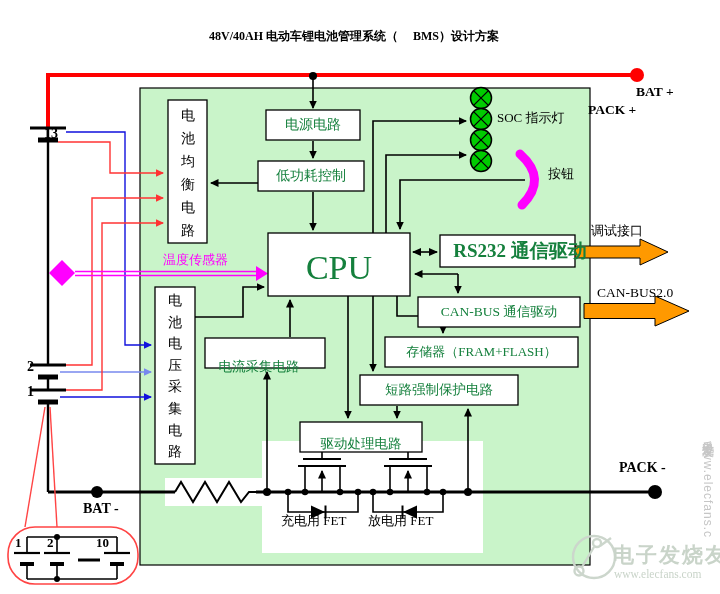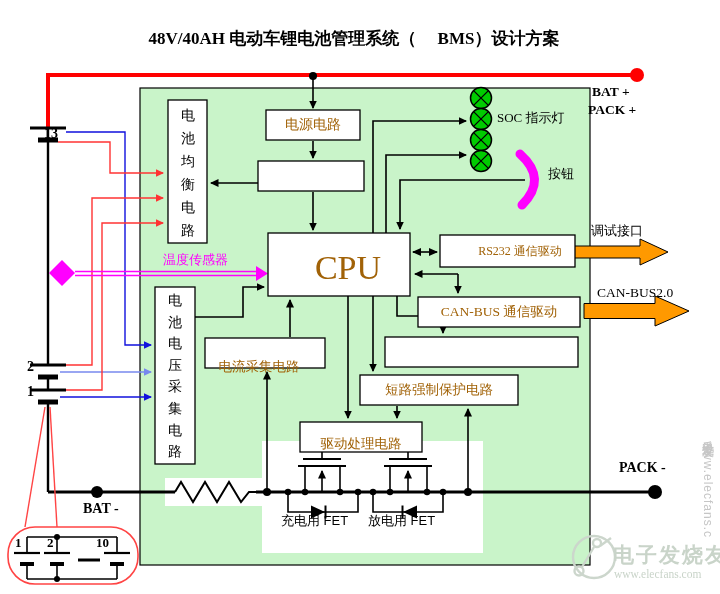--- a/index.html
+++ b/index.html
@@ -2,24 +2,24 @@
 <html><head>
 <meta charset="utf-8">
 <style>
   html,body { margin:0; padding:0; background:#ffffff; }
   #stage { position:relative; width:720px; height:594px; background:#ffffff; overflow:hidden;
            font-family:"Liberation Serif",serif; }
   svg { position:absolute; left:0; top:0; }
   .lbl { position:absolute; font-family:"Liberation Serif",serif; color:#000; white-space:nowrap; line-height:1.1; }
   .b   { font-weight:bold; }
   .blk { position:absolute; display:flex; align-items:center; justify-content:center;
-         font-family:"Liberation Serif",serif; color:#a16207; text-align:center; }
+         font-family:"Liberation Serif",serif; color:#15803d; text-align:center; }
   .vtext { position:absolute; font-family:Liberation Sans, sans-serif; color:#000;
            word-break:break-all; text-align:center; }
-  .sans { font-family:Liberation Sans, sans-serif; }
+  .sans { font-family:Liberation Serif, serif; }
   .wm { color:#c9d4c9; }
   .wmside { position:absolute; writing-mode:vertical-rl; color:#c6c6c6;
             font-family:"Liberation Sans",sans-serif; }
 </style>
 </head>
 <body>
 
 <div id="stage">
 
 <svg width="720" height="594" viewBox="0 0 720 594">
@@ -203,39 +203,41 @@
     <rect x="440" y="235" width="135" height="32"></rect>
     <rect x="418" y="297" width="162" height="30"></rect>
     <rect x="385" y="337" width="193" height="30"></rect>
     <rect x="360" y="375" width="158" height="30"></rect>
     <rect x="205" y="338" width="120" height="30"></rect>
     <rect x="155" y="287" width="40" height="177"></rect>
     <rect x="300" y="422" width="122" height="30"></rect>
   </g>
 </svg>
 
-<div class="lbl b" style="left:0; right:12px; top:30px; text-align:center; font-size:17px;">48V/40AH 电动车锂电池管理系统（　 BMS）设计方案</div>
+<div class="lbl b" style="left:0; right:12px; top:30px; text-align:center; font-size:12px;">48V/40AH 电动车锂电池管理系统（　 BMS）设计方案</div>
 
 <div class="vtext" style="left:180px; top:104px; width:16px; font-size:14px; line-height:23px;">电池均衡电路</div>
 <div class="blk" style="left:266px; top:110px; width:94px; height:30px; font-size:14px;">电源电路</div>
-<div class="blk" style="left:268px; top:233px; width:142px; height:70px; font-size:34px;padding-left:9px;">CPU</div>
+<div class="blk" style="left:258px; top:161px; width:106px; height:30px; font-size:14px;">低功耗控制</div>
+<div class="blk" style="left:268px; top:233px; width:142px; height:70px; font-size:34px;">CPU</div>
 <div class="vtext" style="left:167px; top:290px; width:16px; font-size:14px; line-height:21.6px;">电池电压采集电路</div>
 <div class="blk" style="left:205px; top:352px; width:108px; height:30px; font-size:13.5px;">电流采集电路</div>
-<div class="blk" style="left:440px; top:235px; width:160px; height:32px; font-size:12px;">RS232 通信驱动</div>
+<div class="blk" style="left:440px; top:235px; width:160px; height:32px; font-size:19px;font-weight:bold;">RS232 通信驱动</div>
 <div class="blk" style="left:418px; top:297px; width:162px; height:30px; font-size:13.5px;">CAN-BUS 通信驱动</div>
+<div class="blk" style="left:385px; top:337px; width:193px; height:30px; font-size:13px;">存储器（FRAM+FLASH）</div>
 <div class="blk" style="left:360px; top:375px; width:158px; height:30px; font-size:13.5px;">短路强制保护电路</div>
 <div class="blk" style="left:300px; top:422px; width:122px; height:44px; font-size:13.5px;">驱动处理电路</div>
 
 <div class="lbl" style="left:497px; top:111px; font-size:13px;">SOC 指示灯</div>
 <div class="lbl" style="left:548px; top:167px; font-size:13px;">按钮</div>
 <div class="lbl" style="left:163px; top:253px; font-size:13px; color:#ff00ff;">温度传感器</div>
 <div class="lbl" style="left:591px; top:224px; font-size:13px;">调试接口</div>
 <div class="lbl" style="left:597px; top:286px; font-size:13.5px;">CAN-BUS2.0</div>
 
-<div class="lbl b" style="left:592px; top:85px; font-size:13.5px;">BAT +</div>
+<div class="lbl b" style="left:592px; top:85px; font-size:13.5px;padding-left:44px;">BAT +</div>
 <div class="lbl b" style="left:588px; top:103px; font-size:13.5px;">PACK +</div>
 <div class="lbl b" style="left:83px; top:501px; font-size:14px;">BAT -</div>
 <div class="lbl b" style="left:619px; top:460px; font-size:14px;">PACK -</div>
 
 <div class="lbl b" style="left:12px; top:126px; width:22px; text-align:right; font-size:14px;margin-left:24px;">13</div>
 <div class="lbl b" style="left:12px; top:359px; width:22px; text-align:right; font-size:14px;">2</div>
 <div class="lbl b" style="left:12px; top:384px; width:22px; text-align:right; font-size:14px;">1</div>
 
 <div class="lbl sans" style="left:281px; top:514px; font-size:13px;">充电用 FET</div>
 <div class="lbl sans" style="left:368px; top:514px; font-size:13px;">放电用 FET</div>

